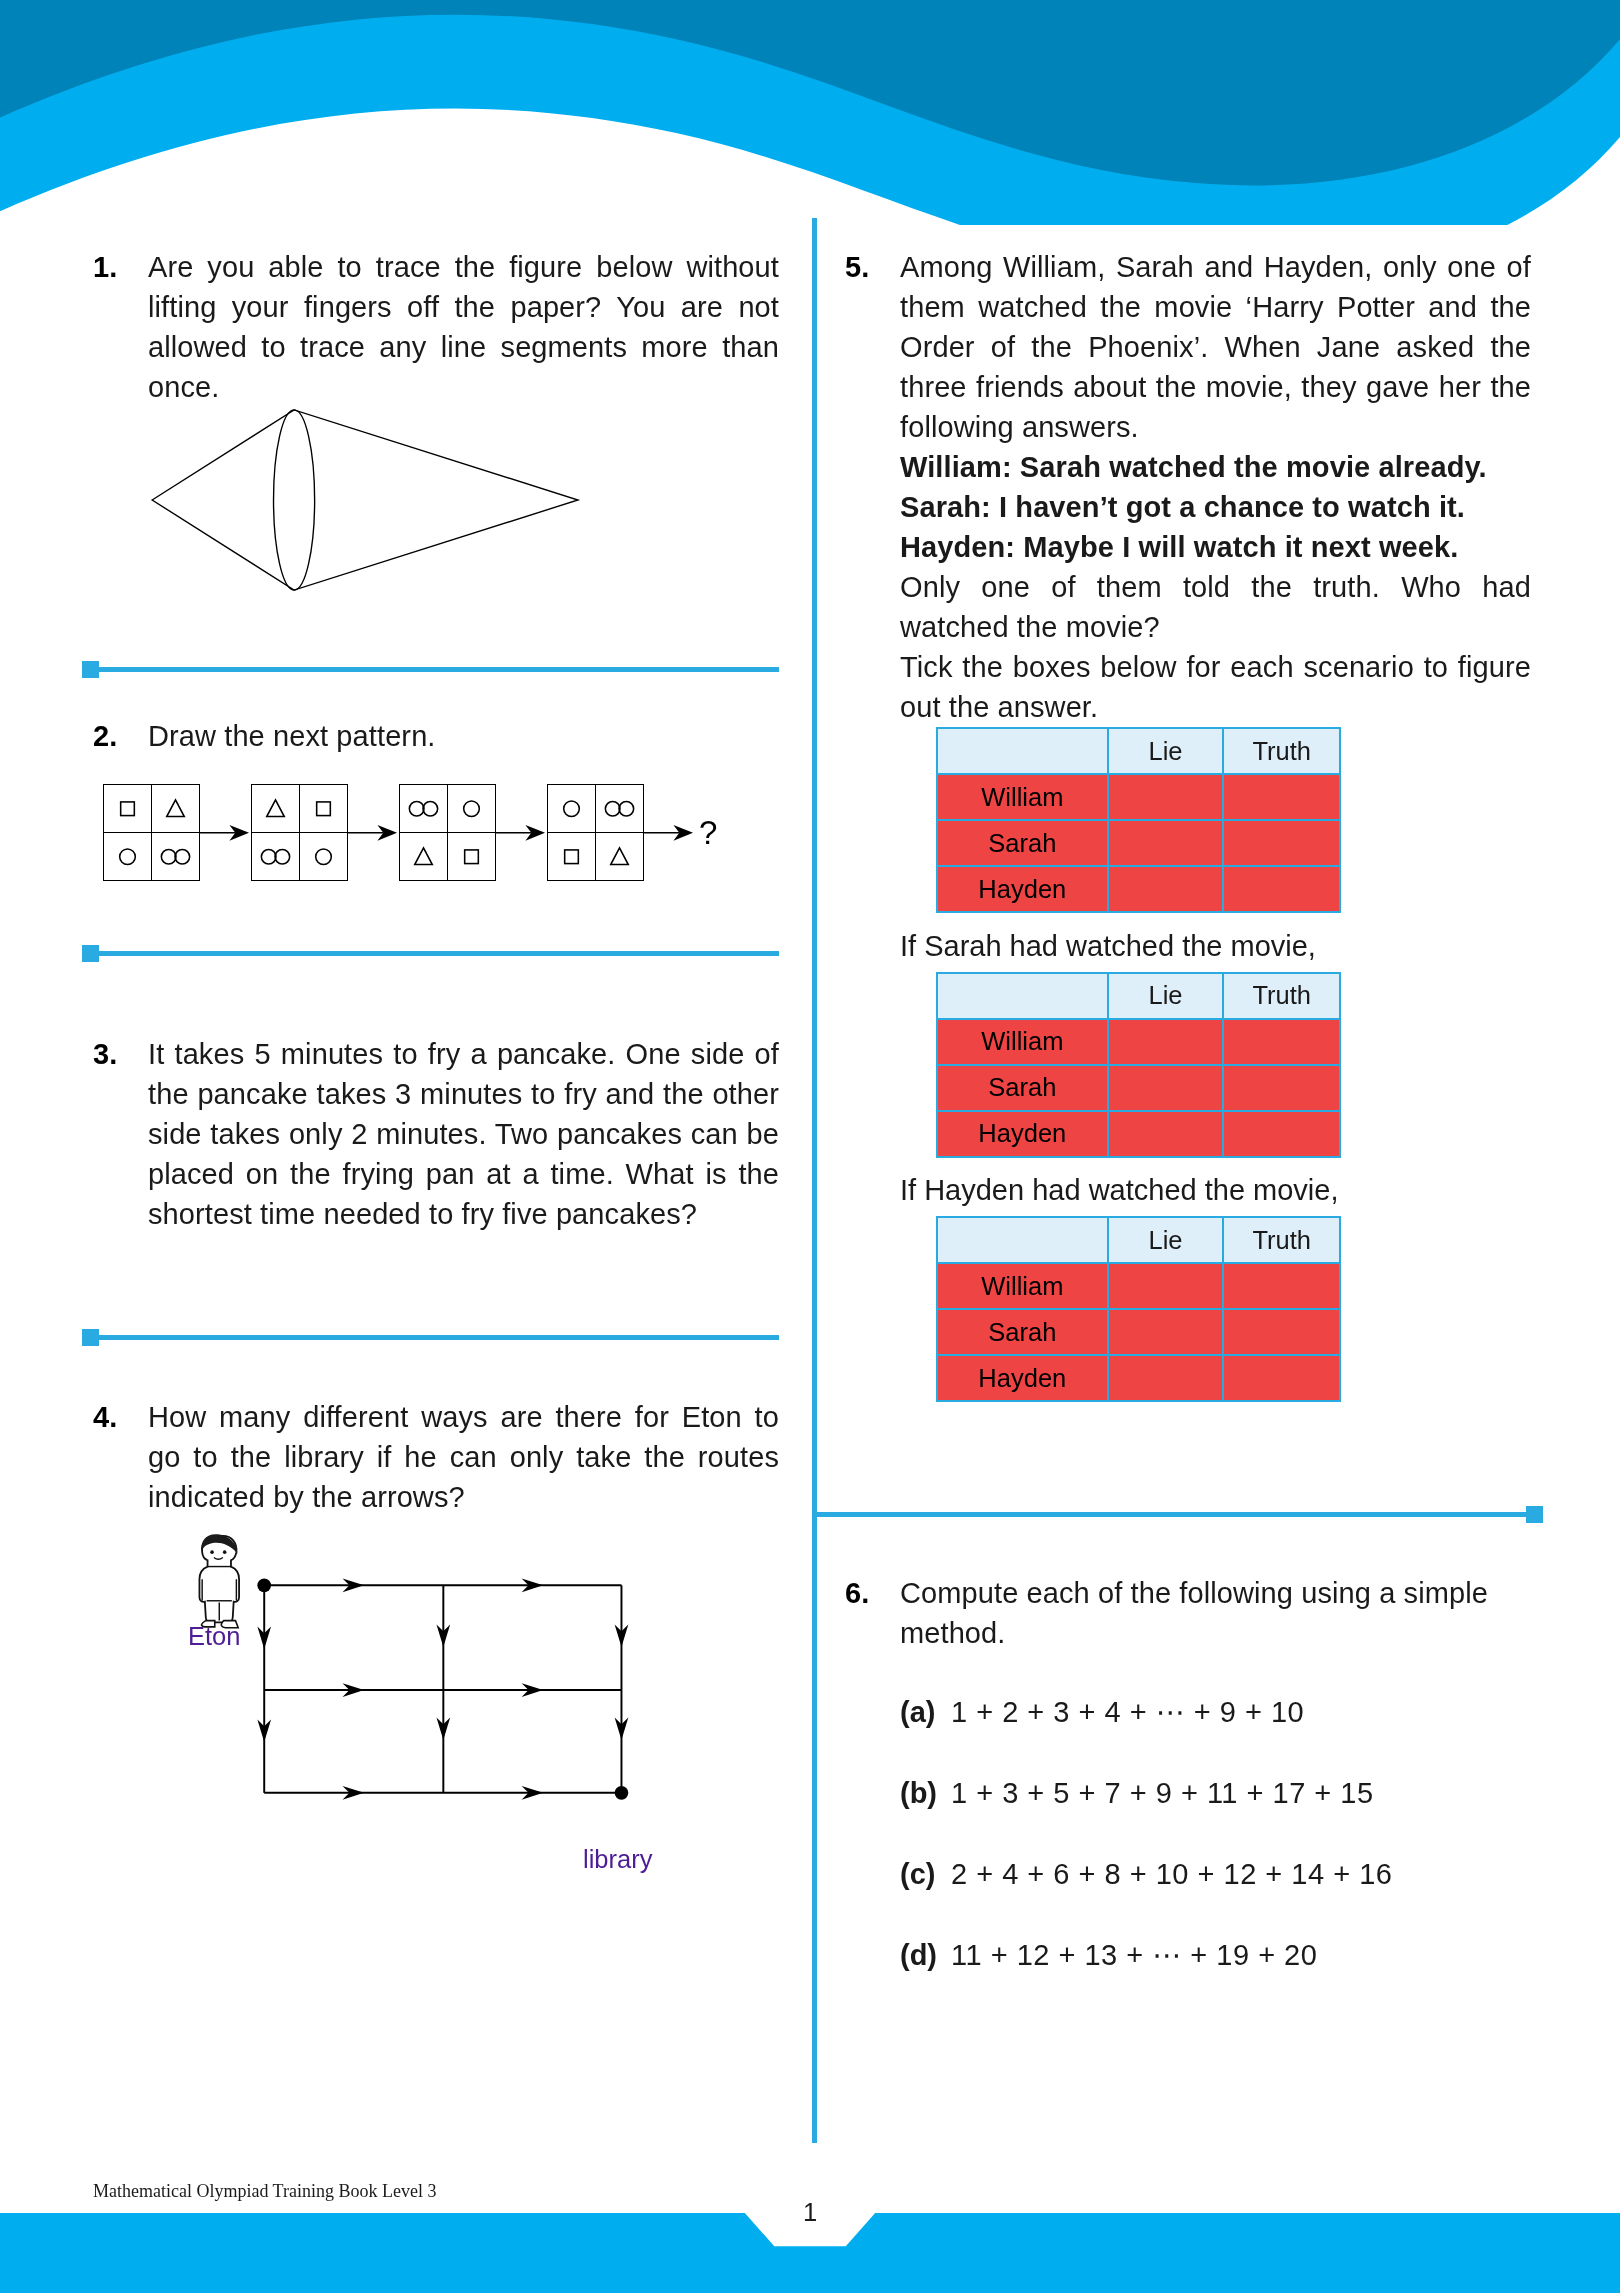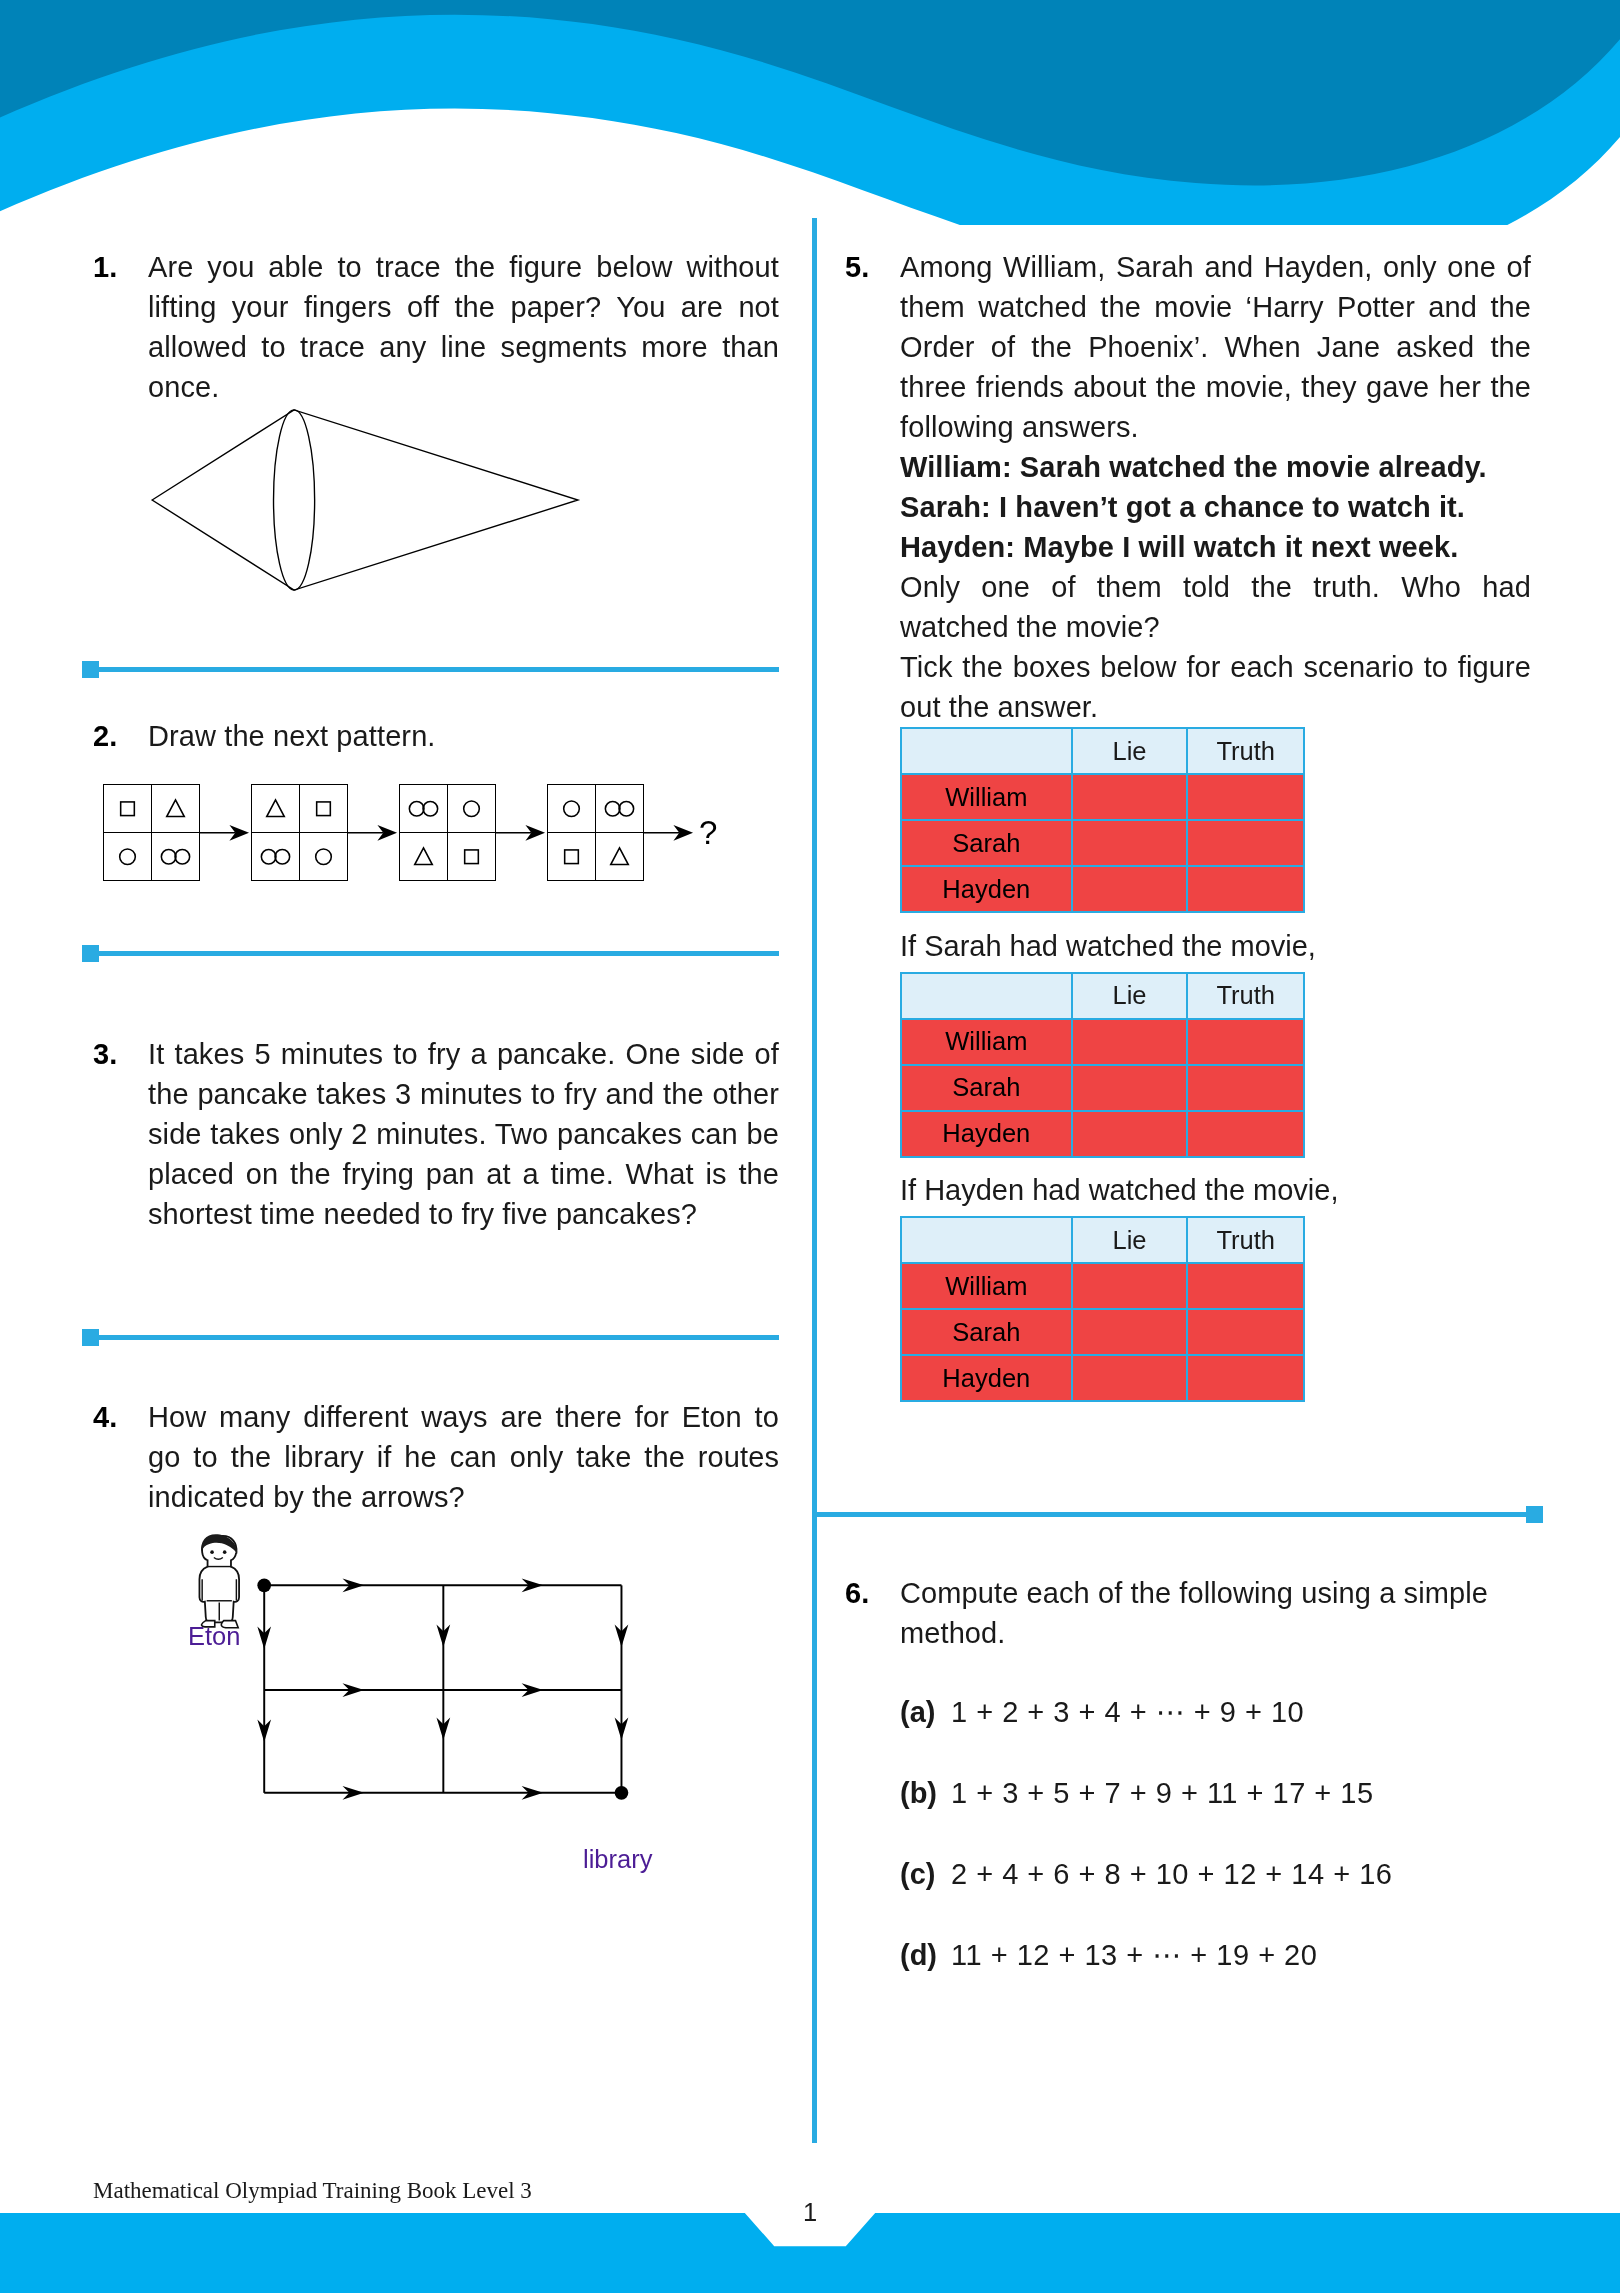--- a/index.html
+++ b/index.html
@@ -142,20 +142,21 @@
   .scenario-label {
     font-size: 29px;
     line-height: 40px;
     color: #1a1a1a;
     margin: 0 0 5.9px 0;
   }
   .tick-table {
     border-collapse: collapse;
     width: 405px;
     margin-bottom: 12.7px;
+    margin-left: 36px;
   }
   .tick-table td, .tick-table th {
     border: 2.5px solid #29ABE2;
     height: 44px;
     padding: 0;
   }
   .tick-table thead th {
     background: #DEEFF9;
     font-weight: normal;
     font-size: 25.5px;
@@ -178,21 +179,21 @@
     flex: 0 0 51px;
   }
   .q6-item .expr { flex: 1 1 auto; letter-spacing: 0.5px; }
 
   
   .footer-credit {
     position: absolute;
     left: 93px;
     top: 2154px;
     font-family: "Liberation Serif", serif;
-    font-size: 23px;
+    font-size: 18px;
     line-height: 24.5px;
     color: #1a1a1a;
     white-space: pre-line;
   }
   .footer-bar {
     position: absolute;
     left: 0;
     top: 2213px;
     width: 1620px;
     height: 80px;

